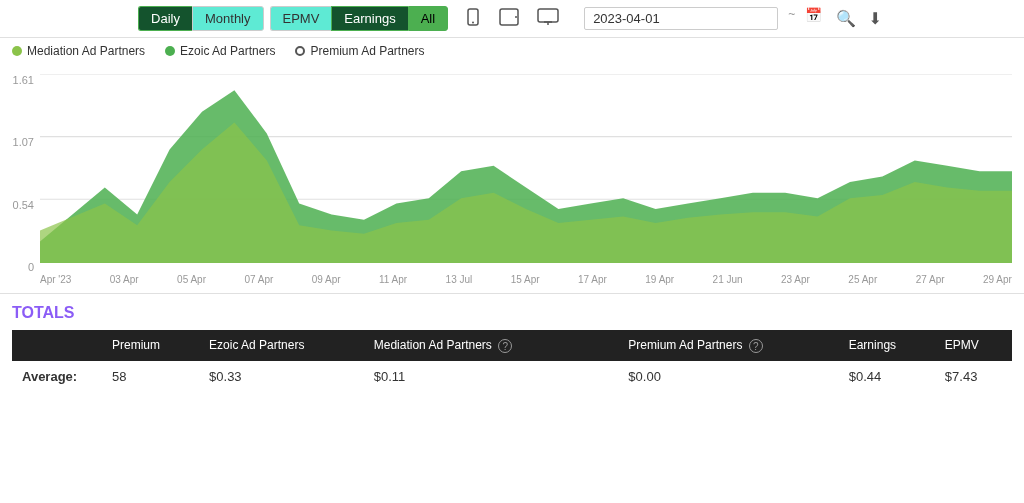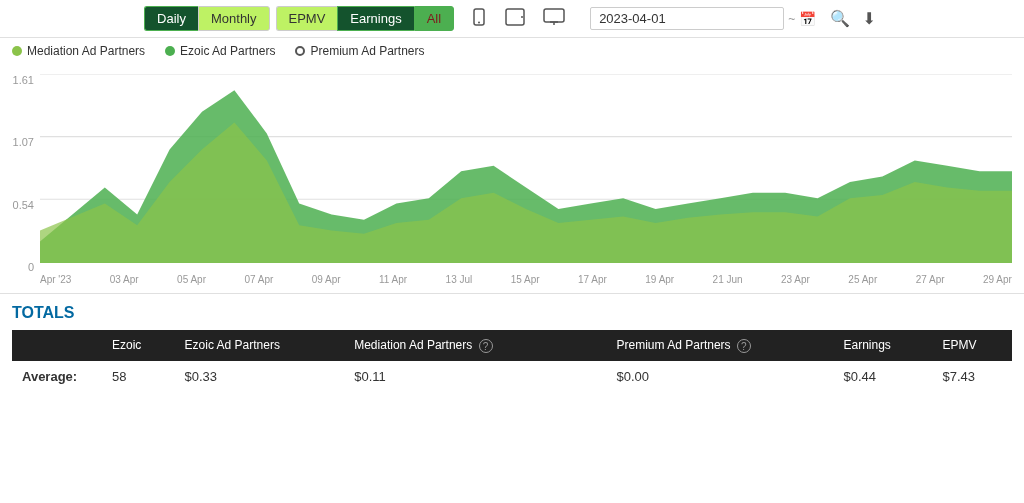--- a/index.html
+++ b/index.html
@@ -10,21 +10,21 @@
       display: flex;
       align-items: center;
       padding: 4px 8px;
       border-bottom: 1px solid #e0e0e0;
       gap: 2px;
       justify-content: center;
     }
     .btn {
       padding: 4px 12px;
       border: 1px solid #ccc;
-      background: #bef264;
+      background: #5eead4;
       cursor: pointer;
       border-radius: 2px;
       font-size: 13px;
       color: #333;
     }
     .btn.active {
       background: #14532d;
       color: #fff;
       border-color: #4caf50;
     }
@@ -40,22 +40,21 @@
       border: 1px solid transparent;
       cursor: pointer;
       padding: 3px 6px;
       border-radius: 2px;
       color: #666;
       font-size: 14px;
     }
 
     .date-range {
       display: flex;
-      align-items: center;
-      gap: 4px;
+      gap: 10px;
       margin-left: 8px;
     }
     .date-input {
       border: 1px solid #ccc;
       padding: 3px 8px;
       border-radius: 2px;
       font-size: 13px;
       background: #fff;
       color: #333;
       cursor: pointer;
@@ -109,21 +108,21 @@
       padding: 4px 0 0 0;
     }
 
     
     .totals-section { padding: 10px 12px; }
     .totals-title {
       font-size: 16px;
       font-weight: bold;
       text-transform: uppercase;
       margin-bottom: 8px;
-      color: #0369a1;
+      color: #8b5cf6;
     }
     .totals-table { width: 100%; border-collapse: collapse; }
     .totals-table thead tr { background: #222; color: #fff; }
     .totals-table thead th {
       padding: 8px 10px;
       text-align: left;
       font-weight: normal;
       font-size: 12px;
       white-space: nowrap;
     }
@@ -140,21 +139,21 @@
 <body>
 
 <div class="toolbar">
   <div class="btn-group">
     <button class="btn active">Daily</button>
     <button class="btn">Monthly</button>
   </div>
   <div class="btn-group" style="margin-left:4px;">
     <button class="btn">EPMV</button>
     <button class="btn active">Earnings</button>
-    <button class="btn active" style="background:#4caf50;color:#7f1d1d;border-color:#4caf50;border-radius:0 3px 3px 0;">All</button>
+    <button class="btn active" style="background:#4caf50;color:#000000;border-color:#4caf50;border-radius:0 3px 3px 0;">All</button>
   </div>
 
   <div class="device-btns">
     <button class="device-btn" title="Mobile">
       <svg width="16" height="18" viewBox="0 0 16 18" fill="none">
           <rect x="3" y="1" width="10" height="16" rx="2" stroke="#555" stroke-width="1.5"></rect>
           <circle cx="8" cy="14.5" r="1" fill="#555"></circle>
         </svg>
     </button>
     <button class="device-btn" title="Tablet">
@@ -238,21 +237,21 @@
     </div>
   </div>
 </div>
 
 <div class="totals-section">
   <div class="totals-title">TOTALS</div>
   <table class="totals-table">
     <thead>
       <tr>
         <th style="width:90px;"></th>
-        <th>Ezoic</th>
+        <th>Premium</th>
         <th>Ezoic Ad Partners</th>
         <th>Mediation Ad Partners <span class="help-icon">?</span></th>
         <th></th>
         <th>Premium Ad Partners <span class="help-icon">?</span></th>
         <th>Earnings</th>
         <th>EPMV</th>
       </tr>
     </thead>
     <tbody>
       <tr class="table-row">

